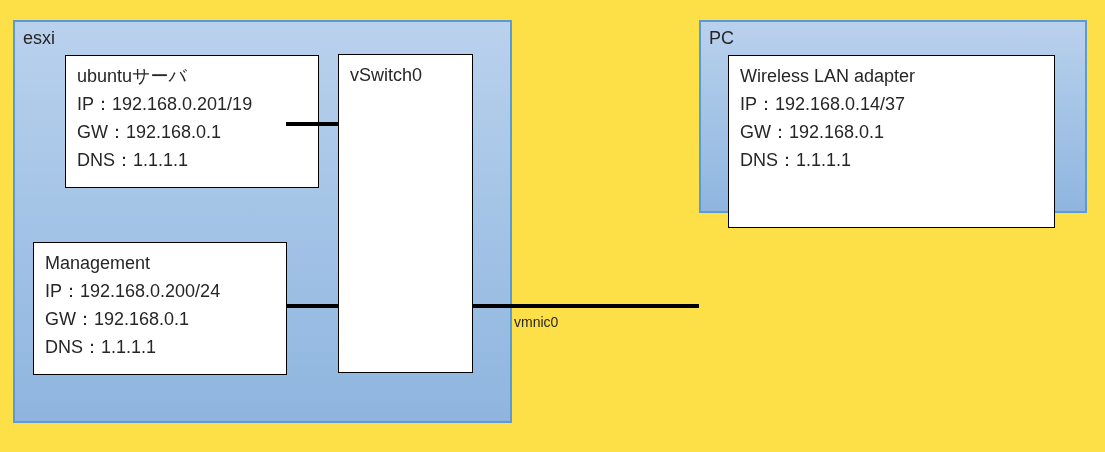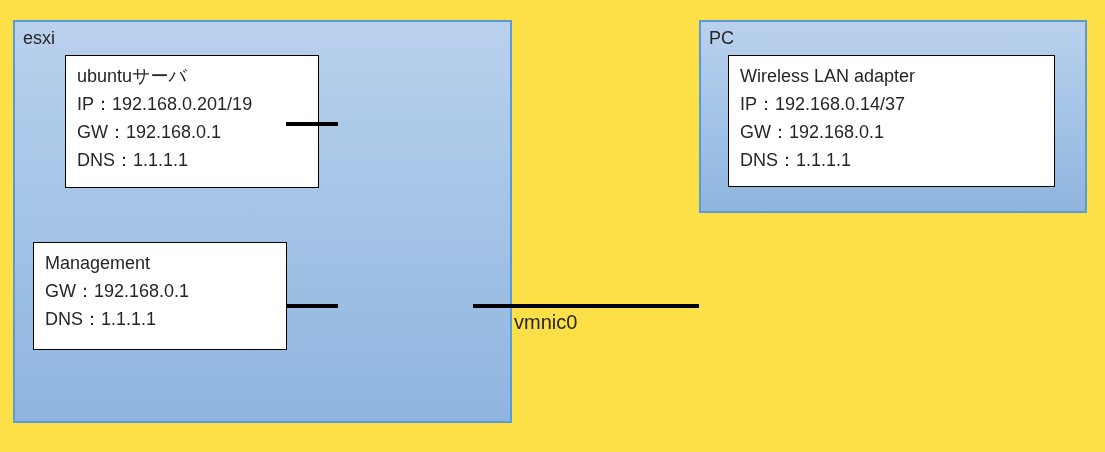--- a/index.html
+++ b/index.html
@@ -38,21 +38,21 @@
     padding: 6px 0 0 11px;
     white-space: nowrap;
   }
   .connector {
     position: absolute;
     height: 4px;
     background: #000000;
   }
   .floating-label {
     position: absolute;
-    font-size: 20px;
+    font-size: 14px;
     line-height: 22px;
     white-space: nowrap;
   }
 </style>
 </head>
 <body>
 
 <div id="canvas">
 
   <div class="container" style="left:13px; top:20px; width:499px; height:403px;">
@@ -64,28 +64,32 @@
   </div>
 
 
   <div class="node" style="left:33px; top:55px; width:254px; height:133px;margin-left:32px;">
     <div>ubuntuサーバ</div>
     <div>IP：192.168.0.201/19</div>
     <div>GW：192.168.0.1</div>
     <div>DNS：1.1.1.1</div>
   </div>
 
-  <div class="node" style="left:33px; top:242px; width:254px; height:108px;">
+  <div class="node" style="left:33px; top:242px; width:254px; height:133px;">
     <div>Management</div>
+    <div>IP：192.168.0.200/24</div>
     <div>GW：192.168.0.1</div>
     <div>DNS：1.1.1.1</div>
   </div>
 
+  <div class="node" style="left:338px; top:54px; width:135px; height:319px;">
+    <div>vSwitch0</div>
+  </div>
 
-  <div class="node" style="left:728px; top:55px; width:327px; height:132px;">
+  <div class="node" style="left:728px; top:55px; width:327px; height:173px;">
     <div>Wireless LAN adapter</div>
     <div>IP：192.168.0.14/37</div>
     <div>GW：192.168.0.1</div>
     <div>DNS：1.1.1.1</div>
   </div>
 
   <div class="connector" style="left:286px; top:122px; width:52px;"></div>
   <div class="connector" style="left:286px; top:304px; width:52px;"></div>
   <div class="connector" style="left:473px; top:304px; width:226px;"></div>
 

